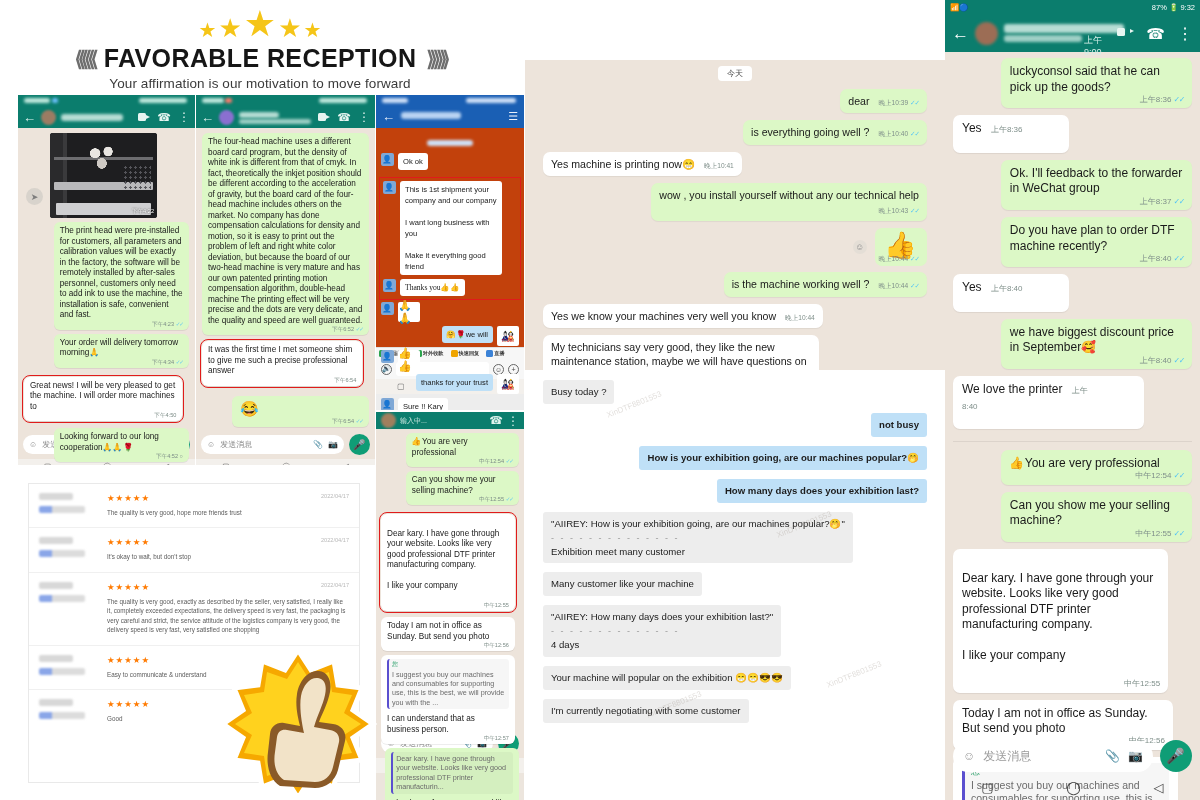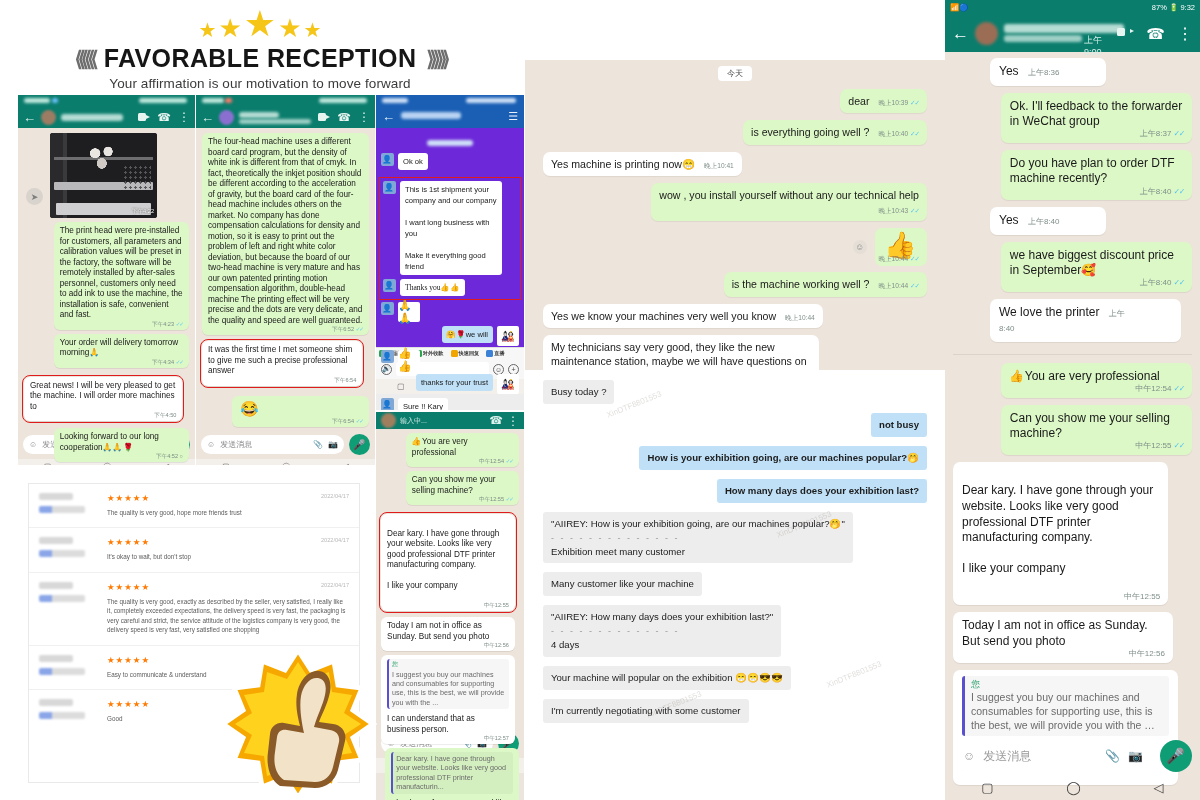--- a/index.html
+++ b/index.html
@@ -81,21 +81,21 @@
   .photo .pmeta { position:absolute; right:3px; bottom:2px; font-size:5.6px; color:#fff; text-shadow:0 0 2px #000;}
   .fwd-circle { position:absolute; left:8px; top:60px; width:17px; height:17px; border-radius:50%; background:#d8d3cc; color:#7d7d7d; display:flex; align-items:center; justify-content:center; font-size:9px;}
 
   
   #panel3 { left:376px; top:95px; width:148px; height:315px; background:#EDEDED;}
   .wc-head { background:#1a5fb4; height:33px; position:relative; }
   .wc-head .wc-row { display:flex; align-items:center; height:20px; padding:0 6px; }
   .wc-back { color:#e9f0fb; font-size:13px; }
   .wc-title { flex:1; height:9px; margin-left:6px; position:relative;}
   .wc-menu { color:#e9f0fb; font-size:11px; }
-  .wc-body { background:#6d28d9; padding:4px 5px; position:relative; height:219px; }
+  .wc-body { background:#c2410c; padding:4px 5px; position:relative; height:219px; }
   .wc-msg { display:flex; gap:4px; margin-bottom:4px; align-items:flex-start;}
   .wc-msg.right { justify-content:flex-end; }
   .wc-ava { width:13px; height:13px; background:#7FA8D6; border-radius:2px; flex:0 0 auto; position:relative;}
   .wc-ava:before { content:"\1F464"; position:absolute; inset:0; display:flex; align-items:center; justify-content:center; font-size:8px; color:#fff;}
   .wc-bub { background:#fff; border-radius:3px; padding:3px 5px; font-size:7.6px; line-height:1.45; max-width:76%;}
   .wc-bub.blue { background:#BFE0F7; }
   .wc-sticker { width:22px; height:20px; background:#fff; border-radius:2px; display:flex; align-items:center; justify-content:center; font-size:11px;}
   .wc-tools { display:flex; gap:1px; padding:2px 3px; background:#F7F7F7; border-top:1px solid #e0e0e0;}
   .wc-tool { flex:1; font-size:5.2px; display:flex; align-items:center; gap:1px; white-space:nowrap; color:#333;}
   .wc-tool i { width:7px; height:7px; border-radius:1.5px; display:inline-block; }
@@ -134,21 +134,21 @@
   #panelR { left:945px; top:0; width:255px; height:800px; background:#EDE4DB;}
   .rstatus { background:#0b7d6d; height:15px; display:flex; align-items:center; justify-content:space-between; padding:0 5px; color:#fff; font-size:7.5px;}
   .rhead { background:#0b7d6d; height:37px; display:flex; align-items:center; gap:6px; padding:0 7px;}
   .rava { width:23px; height:23px; border-radius:50%; background:#9c6d55; filter:blur(1.4px);}
   .rname { flex:1; position:relative; height:24px;}
   .ricons { display:flex; align-items:center; gap:12px; color:#fff;}
   .rbody { padding:6px 8px 0 8px; position:relative; height:700px;}
   .rbub { position:relative; border-radius:7px; padding:6px 9px 13px 9px; font-size:12px; line-height:1.3; max-width:80%; margin-bottom:7px; box-shadow:0 1px 1px rgba(0,0,0,.07);}
   .rbub.out { background:#DCF8C6; margin-left:auto;}
   .rbub.in { background:#fff; margin-right:auto;}
-  .rbub.short { padding-right:46px; padding-bottom:6px;margin-left:37px;}
+  .rbub.short { padding-right:46px; padding-bottom:16px;}
   .rmeta { position:absolute; right:8px; bottom:3px; font-size:8px; color:#7f8f8a; white-space:nowrap;}
   .rmeta .tick { color:#4FC3F7; letter-spacing:-1.5px;}
   .rmeta-in { font-size:8px; color:#7f8f8a; margin-left:6px;}
   .quote { border-left:3px solid #5a4fcf; background:rgba(0,0,0,.035); border-radius:3px; padding:3px 5px 4px 6px; margin-bottom:5px; }
   .quote .qname { font-size:9px; color:#2aa06a; margin-bottom:1px;}
   .quote .qtext { font-size:10.5px; color:#6b6b6b; line-height:1.3;}
   .rdiv { height:1px; background:rgba(0,0,0,.07); margin:5px 0 8px 0;}
   .rinput { position:absolute; left:0; right:0; bottom:28px; display:flex; align-items:center; gap:7px; padding:0 8px;}
   .rinput .pill { flex:1; background:#fff; border-radius:20px; height:31px; display:flex; align-items:center; gap:8px; padding:0 10px; font-size:12px; color:#9b9b9b;}
   .rinput .pill .ph { flex:1;}
@@ -214,21 +214,21 @@
     <div class="photo">
       <div class="machine"></div>
         <div class="rail2"></div>
         <div class="cables"></div>
       <div class="rail"></div>
         <div class="dots"></div>
         <div class="base"></div>
       <div class="pmeta">下午4:22</div>
     </div>
     <div class="bub out" style="margin-top:4px;">
-      <span>The print head were pre-installed for customers, all parameters and calibration values will be preset in the factory, the software will be remotely installed by after-sales personnel, customers only need to add ink to use the machine, the installation is safe, convenient and fast.</span>
+      <span>The print head were pre-installed for customers, all parameters and calibration values will be exactly in the factory, the software will be remotely installed by after-sales personnel, customers only need to add ink to use the machine, the installation is safe, convenient and fast.</span>
       <span class="meta"><span>下午4:23</span> <span class="tick">✓✓</span></span>
     </div>
     <div class="bub out">
       <span>Your order will delivery tomorrow morning🙏</span>
       <span class="meta"><span>下午4:34</span> <span class="tick">✓✓</span></span>
     </div>
     <div class="bub in redbox" style="max-width:96%;">
       <span>Great news! I will be very pleased to get the machine. I will order more machines to</span>
       <span class="meta"><span>下午4:50</span></span>
     </div>
@@ -565,20 +565,24 @@
       <span class="blurpill" style="left:0;top:13px;width:78px;height:7px;background:#9fd0c6;"></span>
       <span style="position:absolute;left:80px;top:12px;font-size:9px;color:#d4eee7;">上午9:00</span>
     </span>
     <span class="ricons">
       <span class="ic-video" style="width:17px;height:12px;"></span>
       <span style="font-size:15px;">☎</span>
       <span style="font-size:16px;">⋮</span>
     </span>
   </div>
   <div class="rbody">
+    <div class="rbub out">
+      <span>luckyconsol said that he can pick up the goods?</span>
+      <span class="rmeta"><span>上午8:36</span> <span class="tick">✓✓</span></span>
+    </div>
     <div class="rbub in short" style="max-width:auto;display:inline-block;">
       <span>Yes</span>
       <span class="rmeta-in">上午8:36</span>
     </div>
     <div class="rbub out">
       <span>Ok. I'll feedback to the forwarder in WeChat group</span>
       <span class="rmeta"><span>上午8:37</span> <span class="tick">✓✓</span></span>
     </div>
     <div class="rbub out">
       <span>Do you have plan to order DTF machine recently?</span>

